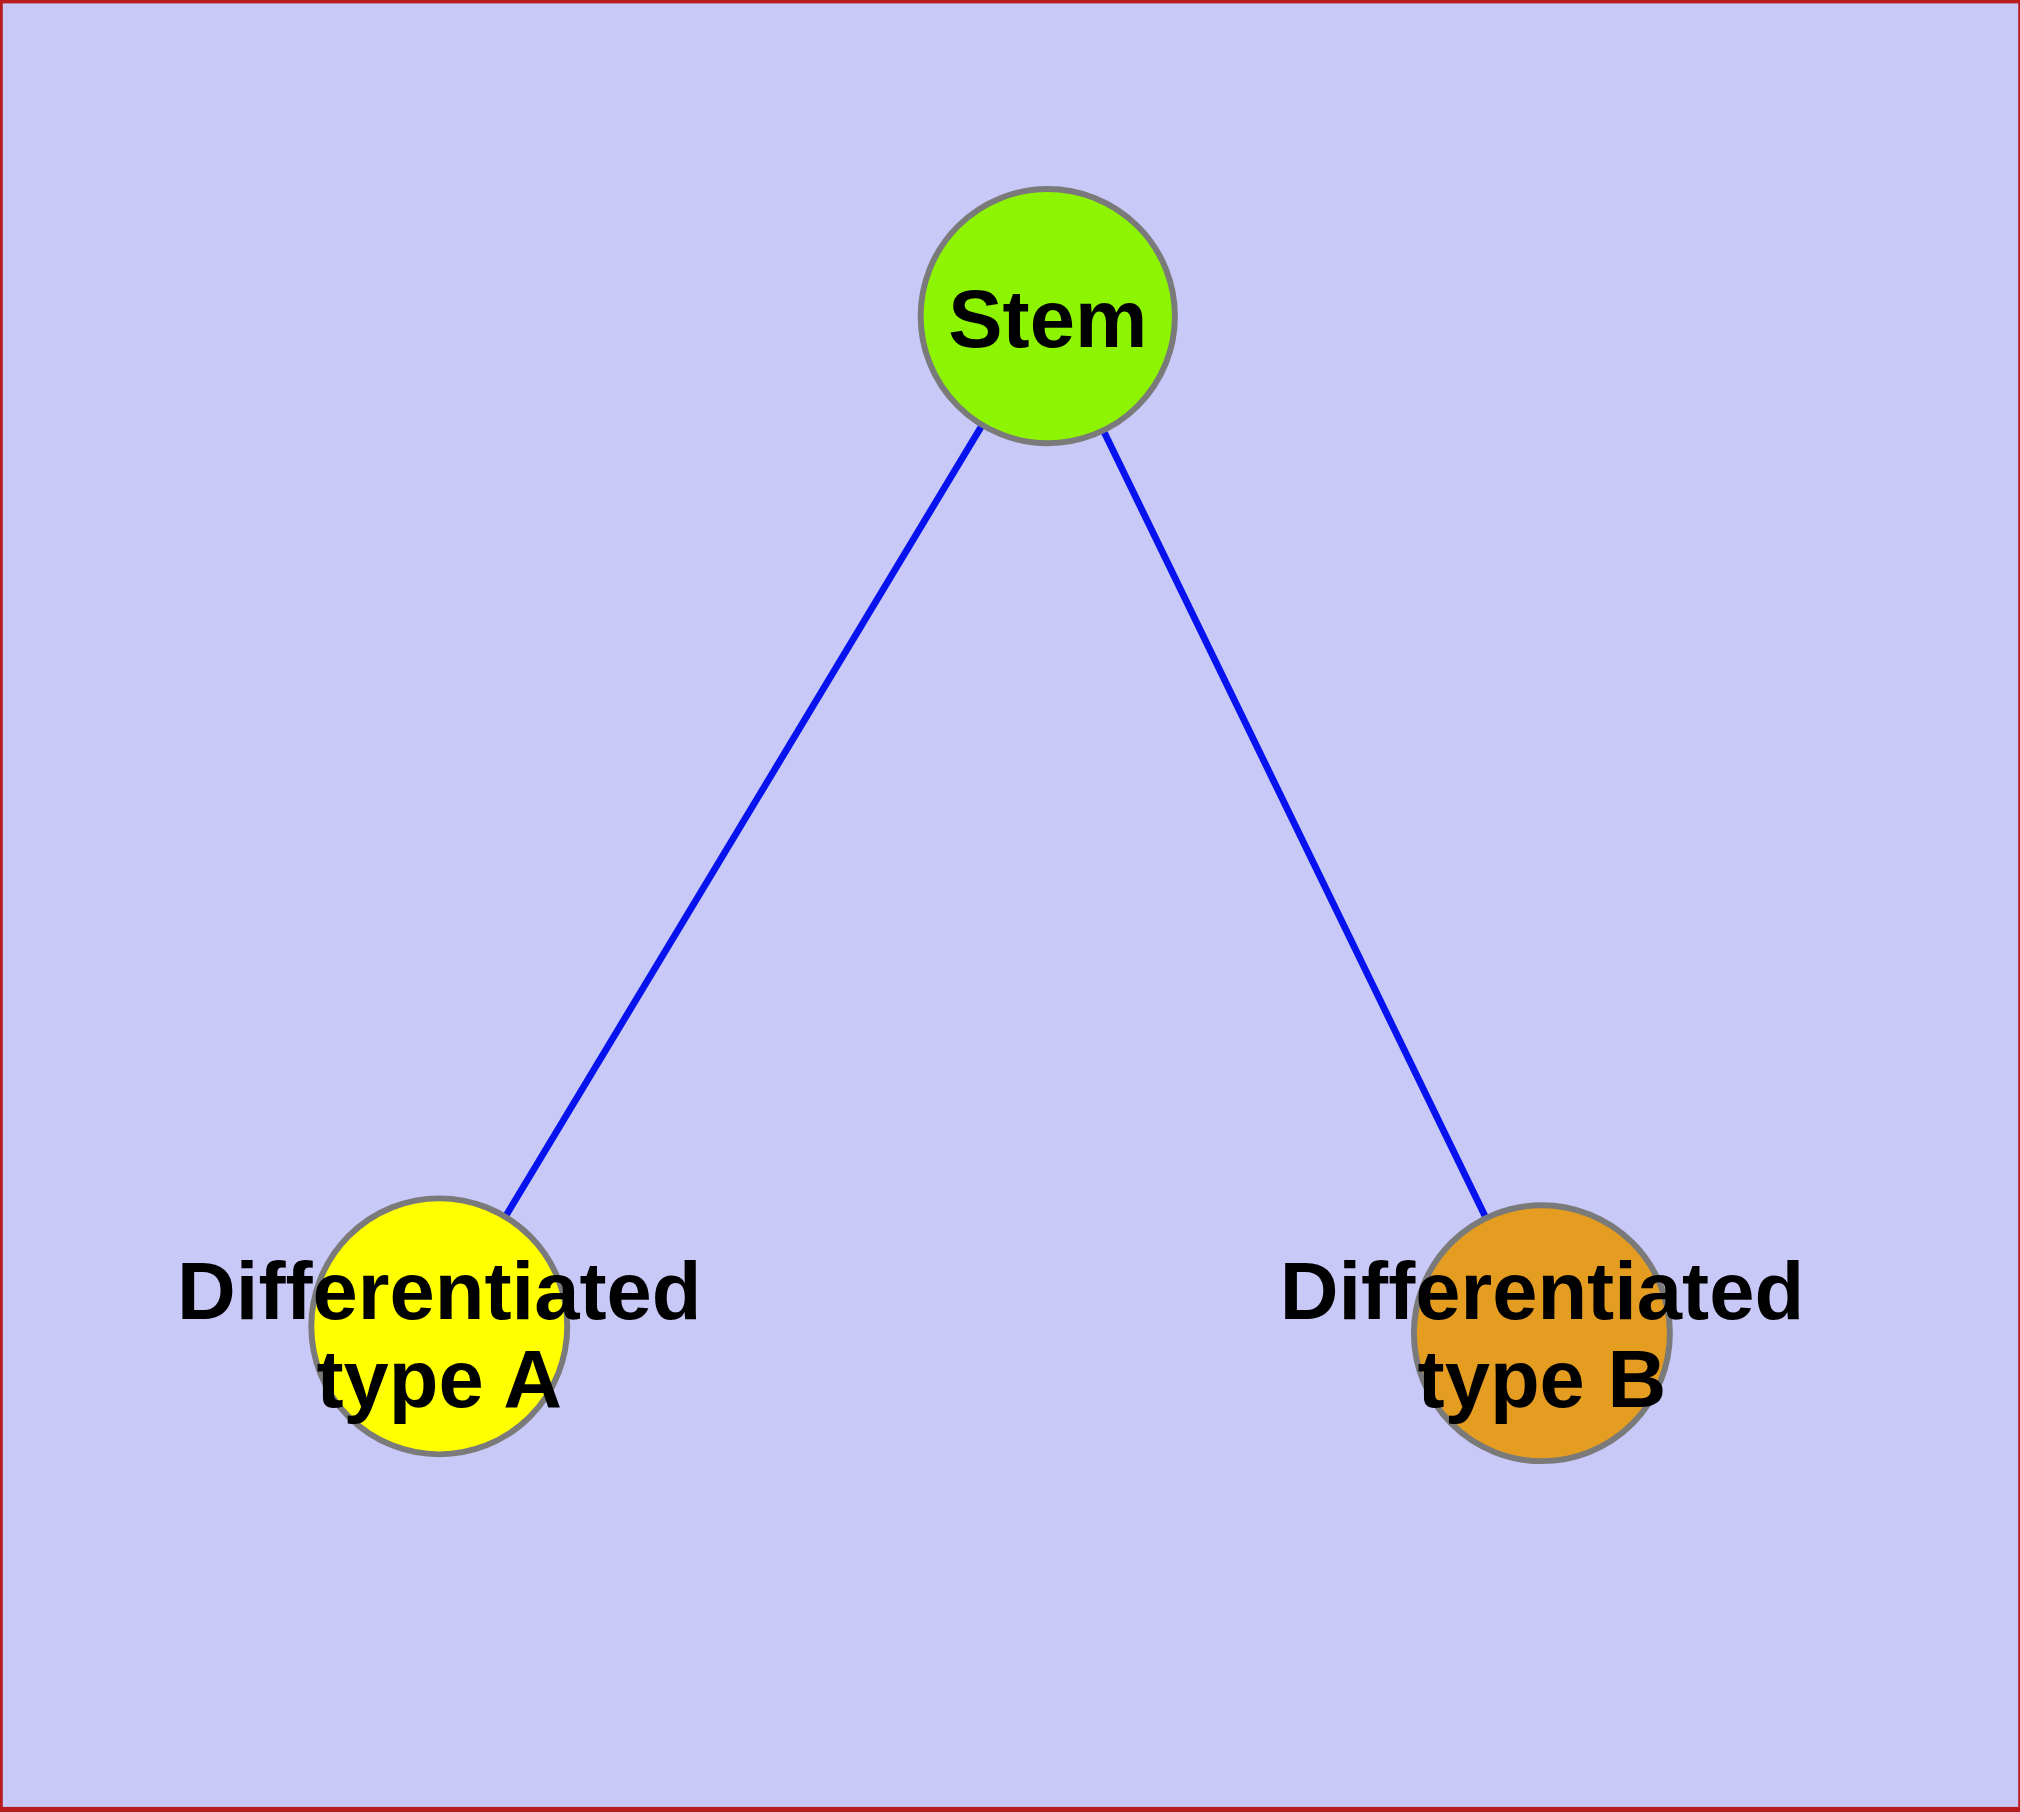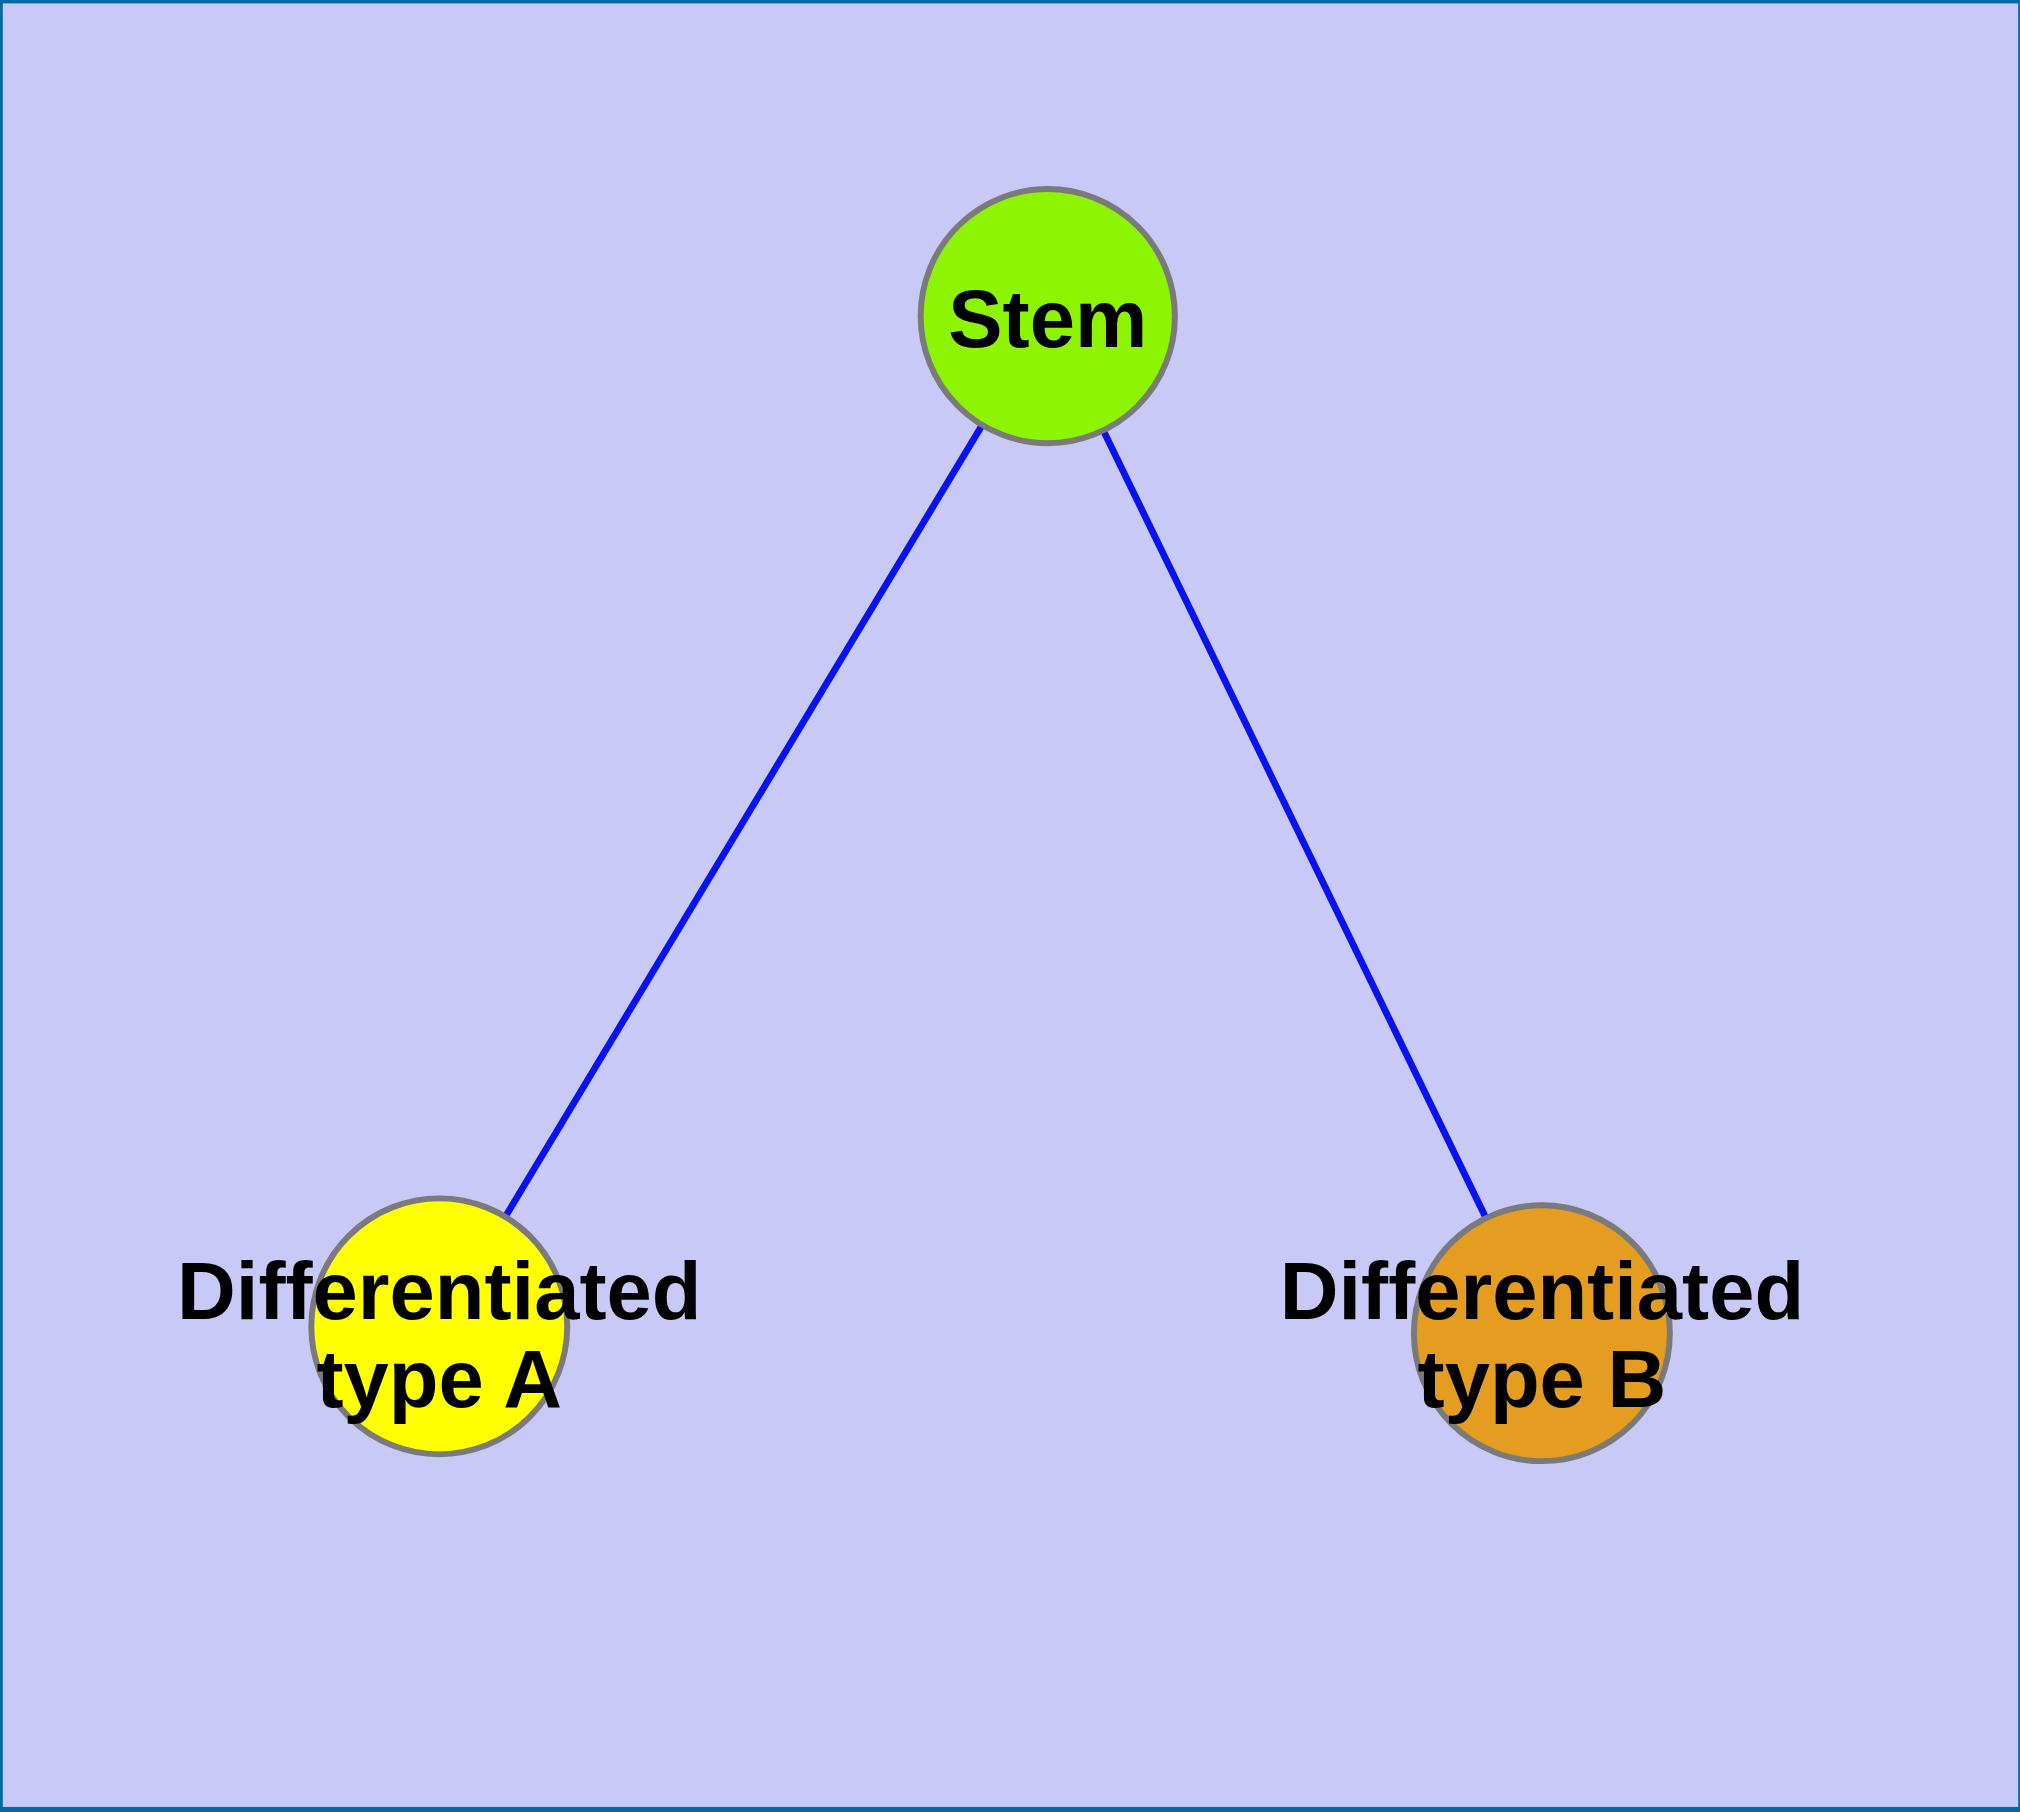--- a/index.html
+++ b/index.html
@@ -4,21 +4,21 @@
 <style>
   html, body {
     margin: 0;
     padding: 0;
     background: #ffffff;
   }
   .stage {
     position: relative;
     width: 2021px;
     height: 1812px;
-    background: #0369a1;
+    background: #b91c1c;
     overflow: hidden;
   }
   .stage svg {
     display: block;
     width: 2021px;
     height: 1812px;
   }
   .node-label {
     font-family: "Liberation Sans", sans-serif;
     font-weight: bold;

